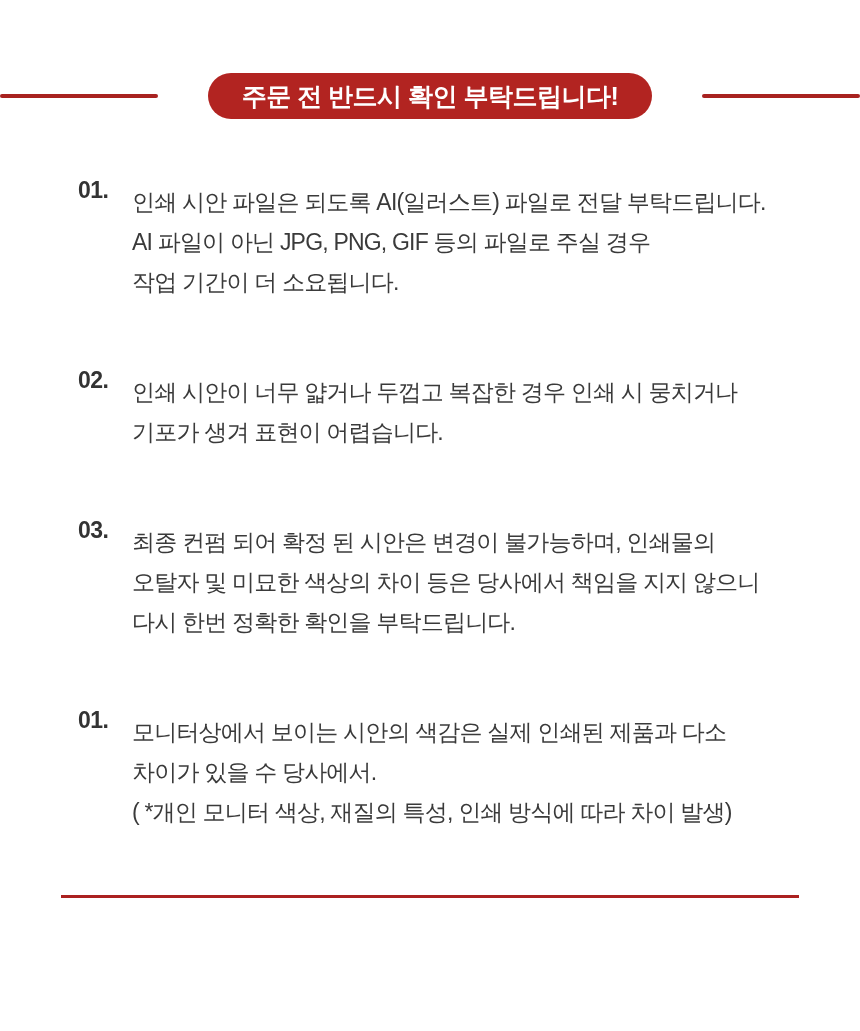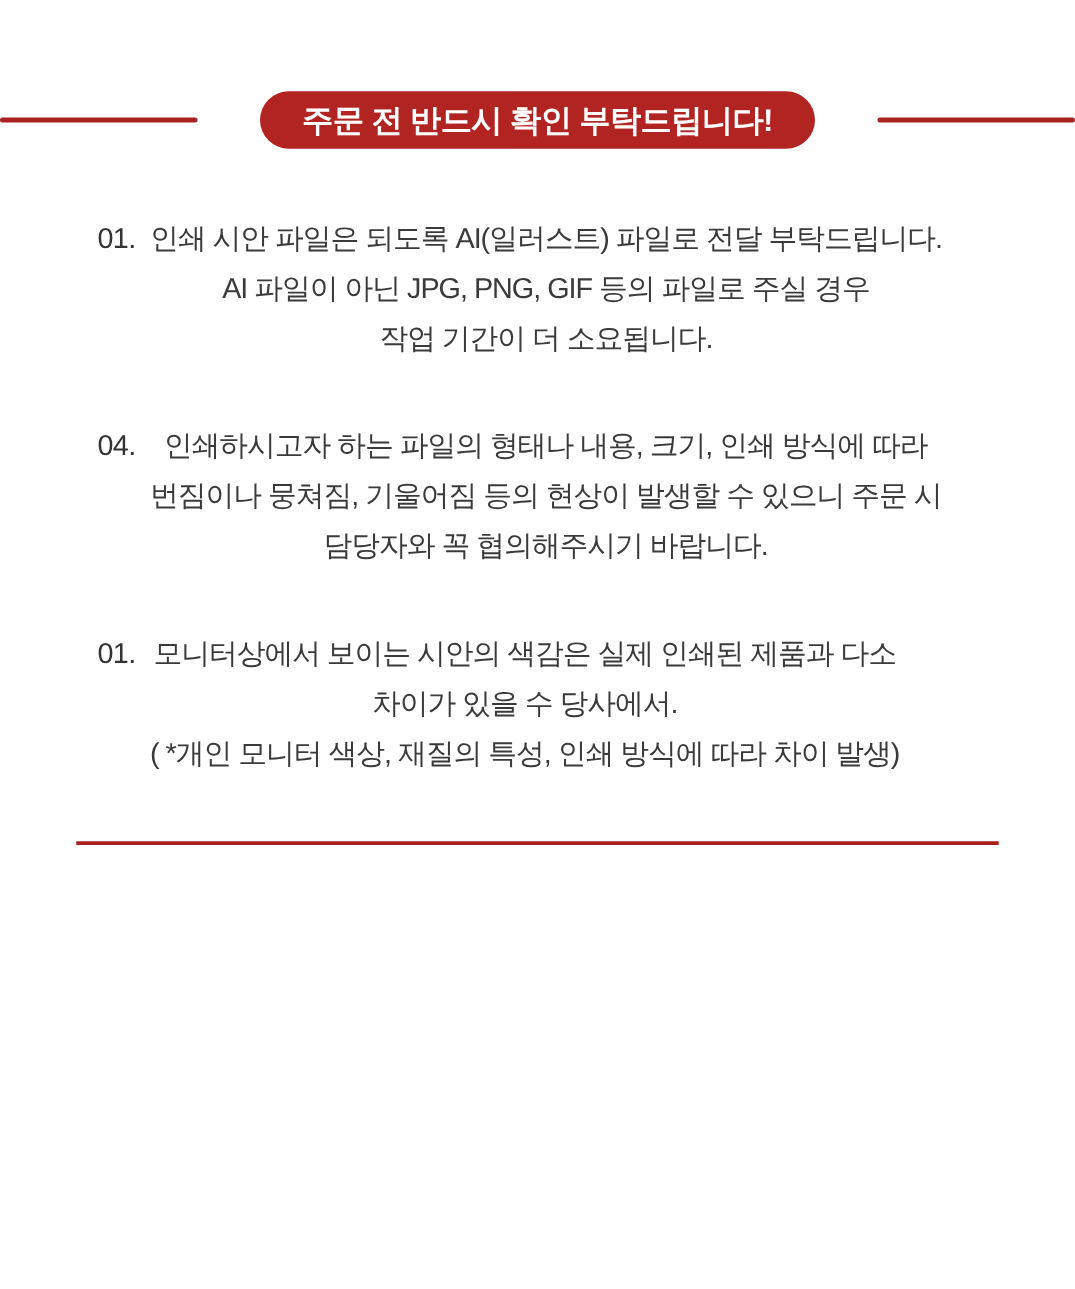--- a/index.html
+++ b/index.html
@@ -59,34 +59,33 @@
   ol.notice-list li {
     display: flex;
     align-items: flex-start;
   }
   ol.notice-list li:not(:last-child) {
     margin-bottom: 46px;
   }
   .num {
     flex: 0 0 42px;
     font-size: 23px;
-    font-weight: 400;
+    font-weight: 700;
     line-height: 40px;
     letter-spacing: -0.5px;
     color: #333333;
   }
   .txt {
-    margin: 0;
+    margin: 12px;
     font-size: 23px;
     font-weight: 400;
     line-height: 40px;
     letter-spacing: -0.8px;
     color: #3a3a3a;
     white-space: pre-line;
-    text-align: center;
   }
   
   .bottom-rule {
     width: 738px;
     height: 3px;
     margin: 51px auto 0 auto;
     background: #ab2120;
   }
 </style>
 </head>
@@ -103,24 +102,29 @@
   </div>
 
   <ol class="notice-list">
     <li>
       <span class="num">01.</span>
       <p class="txt">인쇄 시안 파일은 되도록 AI(일러스트) 파일로 전달 부탁드립니다.
 AI 파일이 아닌 JPG, PNG, GIF 등의 파일로 주실 경우
 작업 기간이 더 소요됩니다.</p>
     </li>
     <li>
-      <span class="num">04.</span>
-      <p class="txt">인쇄하시고자 하는 파일의 형태나 내용, 크기, 인쇄 방식에 따라
-번짐이나 뭉쳐짐, 기울어짐 등의 현상이 발생할 수 있으니 주문 시
-담당자와 꼭 협의해주시기 바랍니다.</p>
+      <span class="num">02.</span>
+      <p class="txt">인쇄 시안이 너무 얇거나 두껍고 복잡한 경우 인쇄 시 뭉치거나
+기포가 생겨 표현이 어렵습니다.</p>
+    </li>
+    <li>
+      <span class="num">03.</span>
+      <p class="txt">최종 컨펌 되어 확정 된 시안은 변경이 불가능하며, 인쇄물의
+오탈자 및 미묘한 색상의 차이 등은 당사에서 책임을 지지 않으니
+다시 한번 정확한 확인을 부탁드립니다.</p>
     </li>
     <li>
       <span class="num">01.</span>
       <p class="txt">모니터상에서 보이는 시안의 색감은 실제 인쇄된 제품과 다소
 차이가 있을 수 당사에서.
 ( *개인 모니터 색상, 재질의 특성, 인쇄 방식에 따라 차이 발생)</p>
     </li>
   </ol>
 
   <div class="bottom-rule"></div>

